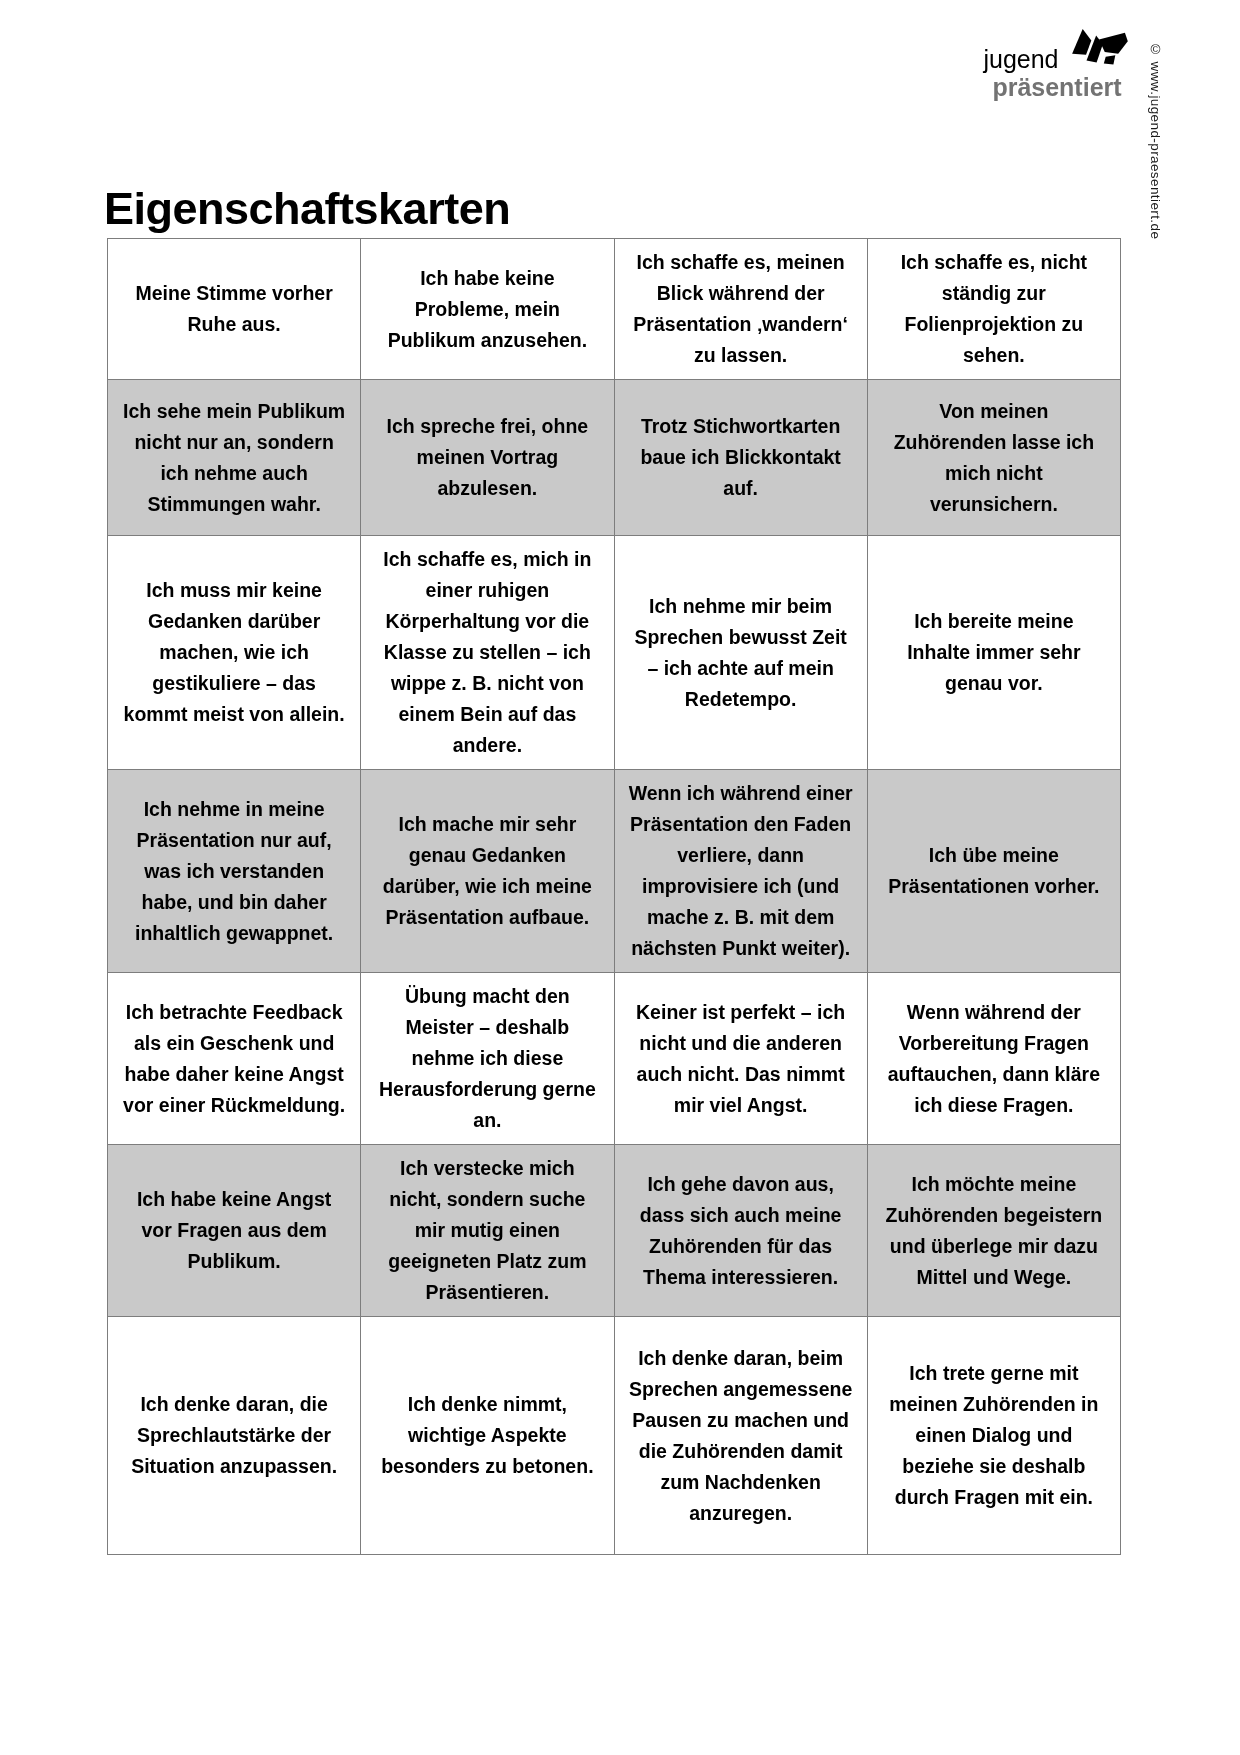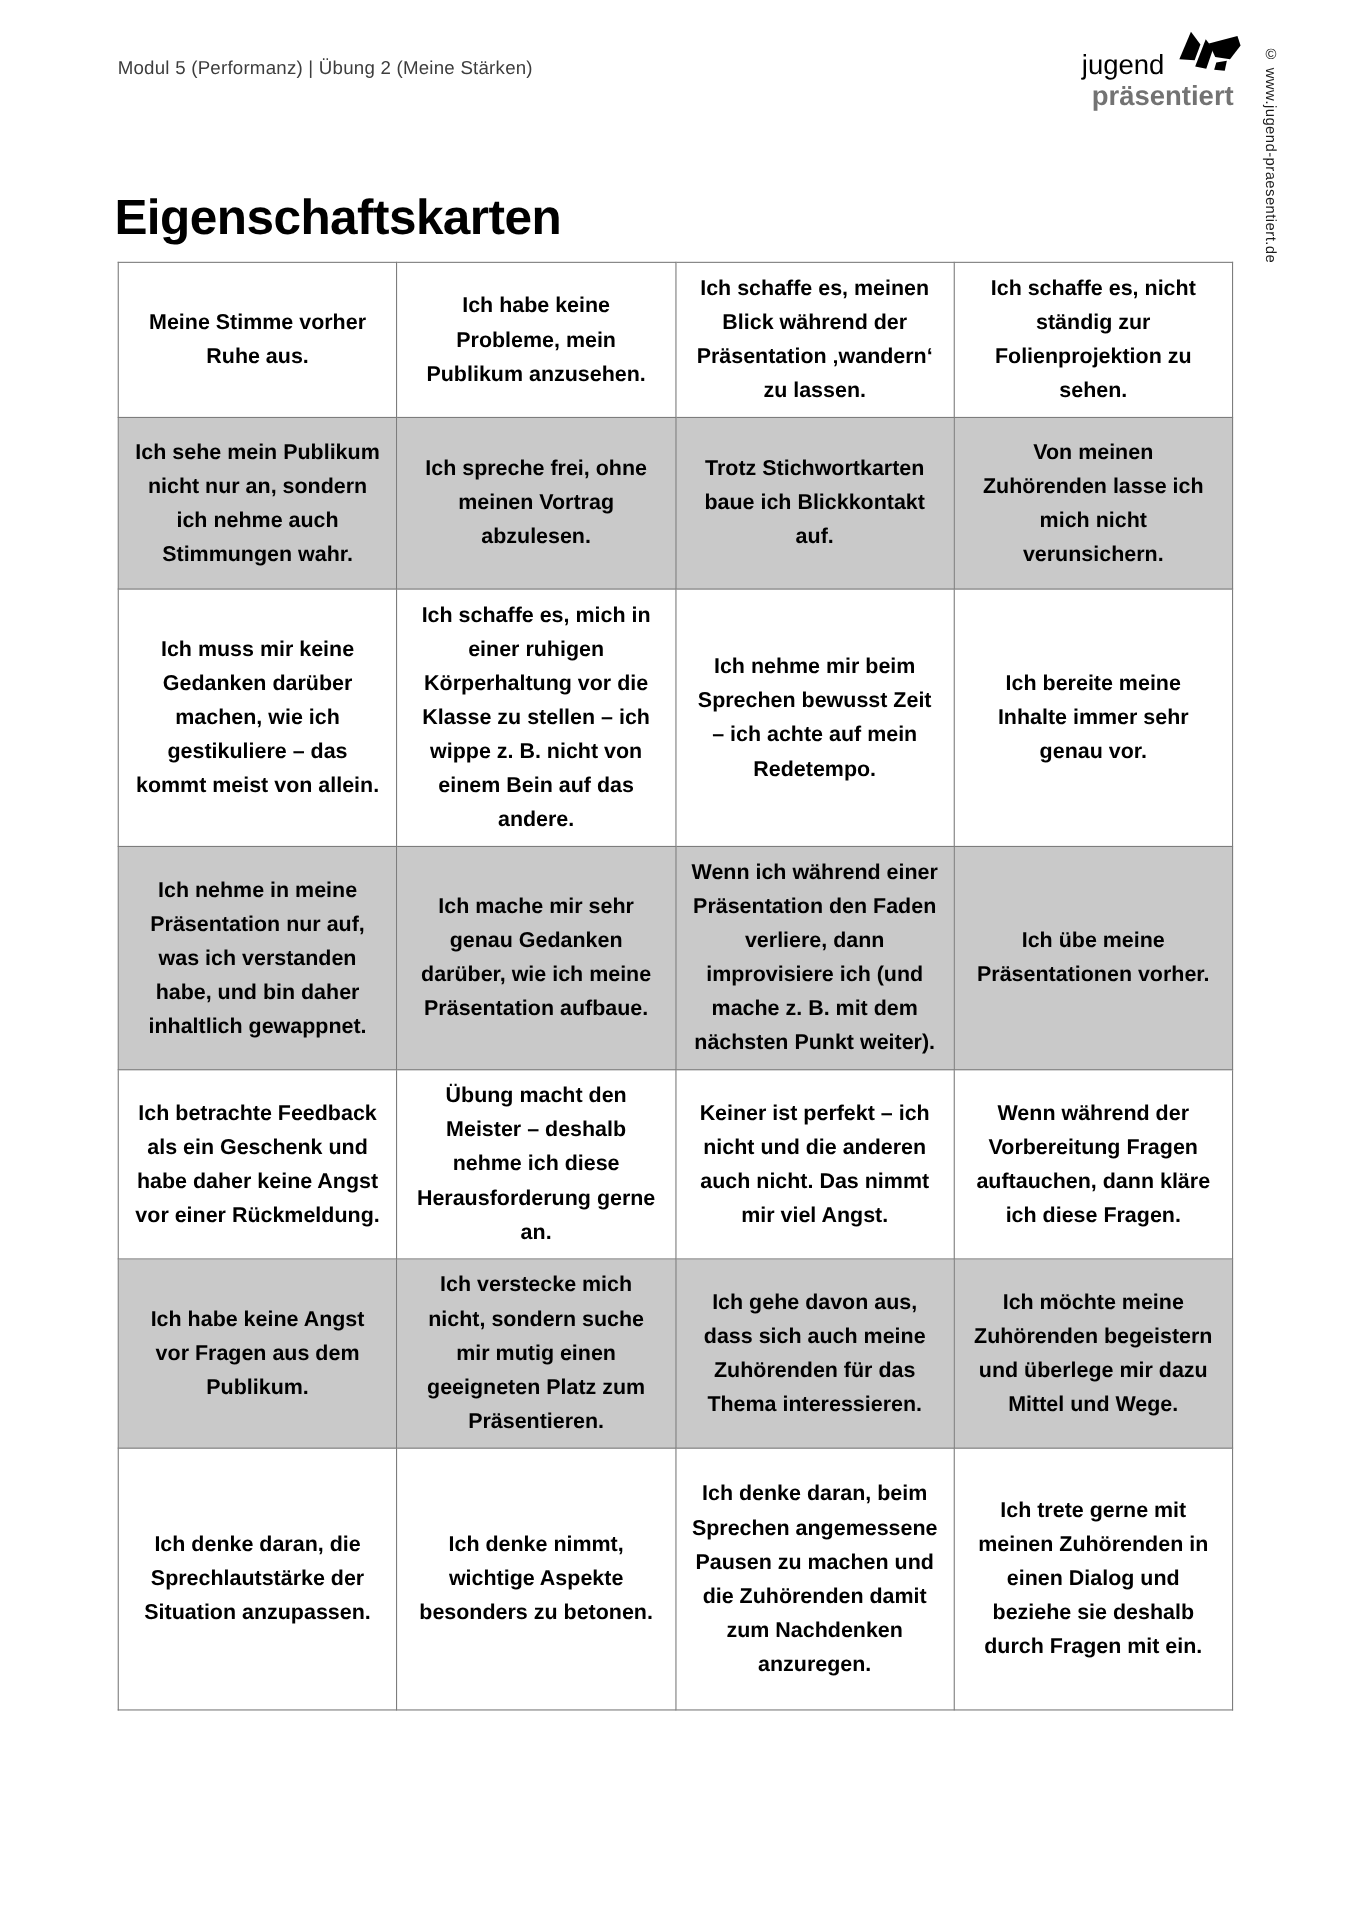--- a/index.html
+++ b/index.html
@@ -21,21 +21,21 @@
   .brand-word-light{font-size:25px;line-height:25px;color:#000;margin-bottom:2px;}
   .brand-word-bold{font-size:25px;line-height:25px;font-weight:bold;color:#737373;margin-top:1px;}
   .brand-icon{width:64px;height:48px;margin-top:-4px;}
   .side-note{
     position:absolute;left:1148px;top:42px;
     writing-mode:vertical-rl;
     font-size:13.5px;color:#1a1a1a;letter-spacing:.4px;white-space:nowrap;
   }
   
   .page-title{
-    position:absolute;left:104px;top:132px;
+    position:absolute;left:104px;top:143px;
     font-size:45px;font-weight:bold;letter-spacing:-.5px;color:#000;margin-top:40px;
   }
   
   .cards-table{
     position:absolute;left:107px;top:238px;width:1014px;
     border-collapse:collapse;table-layout:fixed;
   }
   .cards-table td{
     border:1px solid #7d7d7d;
     width:25%;
@@ -43,21 +43,20 @@
     font-weight:bold;font-size:19.5px;line-height:31px;
     padding:8px 13px;color:#000;background:#ffffff;
     hyphens:auto;-webkit-hyphens:auto;
   }
   tr.shaded td{background:var(--shaded,#c9c9c9);}
 </style>
 </head>
 <body style="--shaded: #c9c9c9;">
 
 <div class="header-left">
-  <div>Modul 5 (Performanz) | Übung 2 (Meine Stärken)</div>
 </div>
 
 <div class="brand">
   <div class="brand-top">
     <span class="brand-word-light">jugend</span>
     <span class="brand-icon">
       <svg viewBox="0 0 120 100" width="64" height="48" aria-hidden="true">
         <g fill="#000">
           <path d="M4 58 L26 6 L44 30 L33 60 Z"></path>
           <path d="M34 72 L54 20 L68 38 L55 76 Z"></path>

